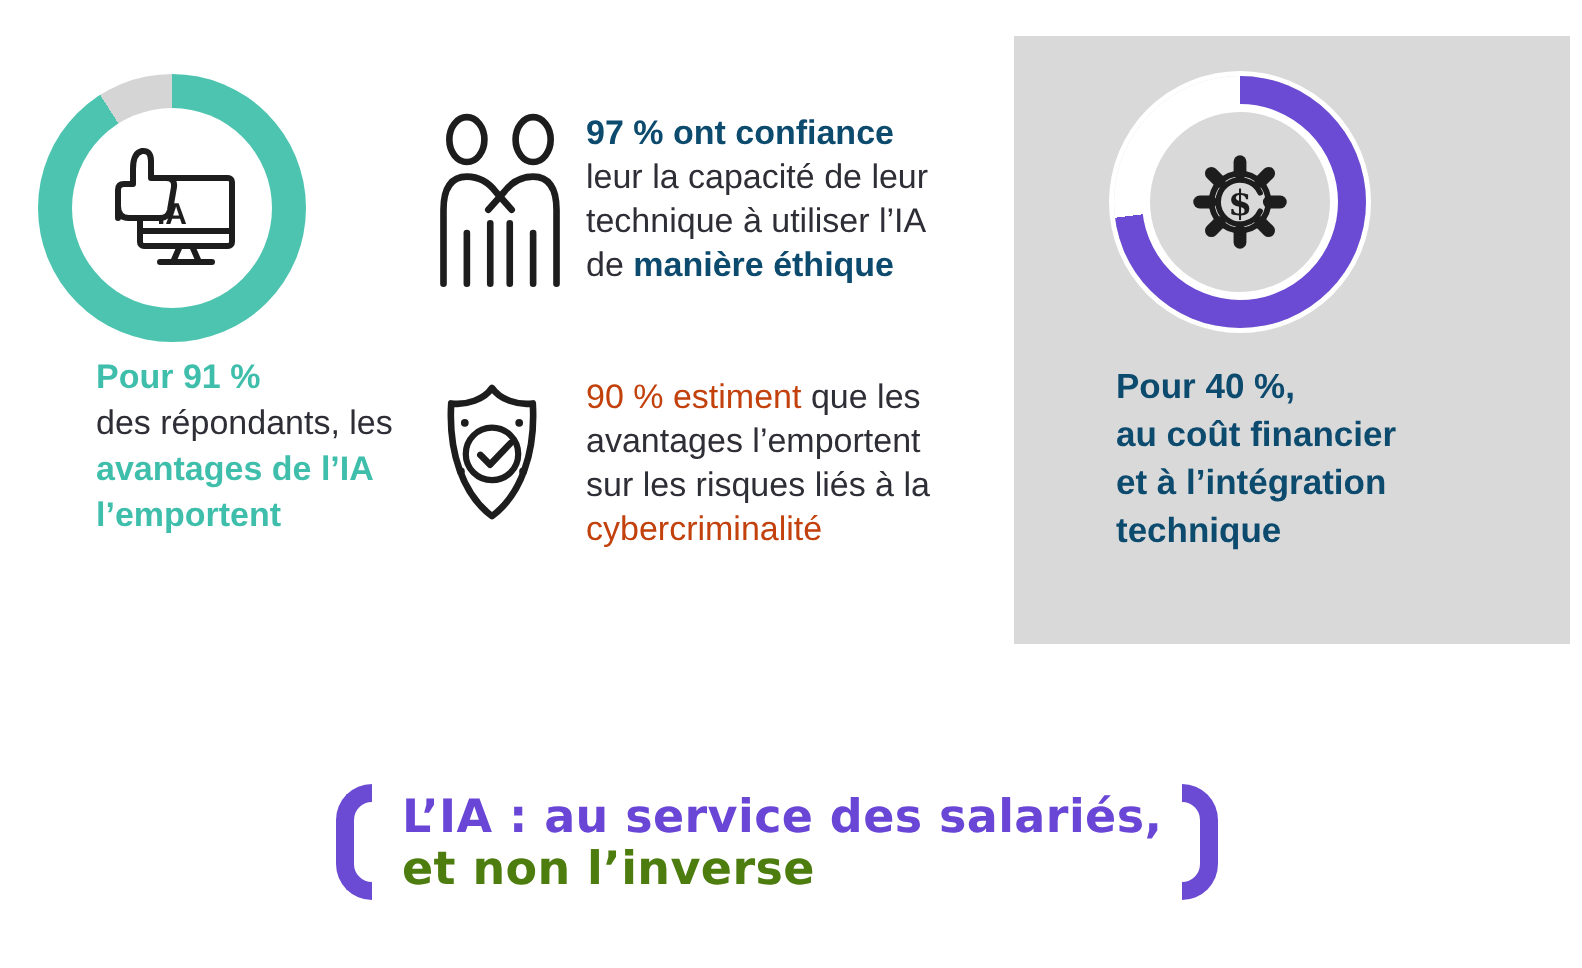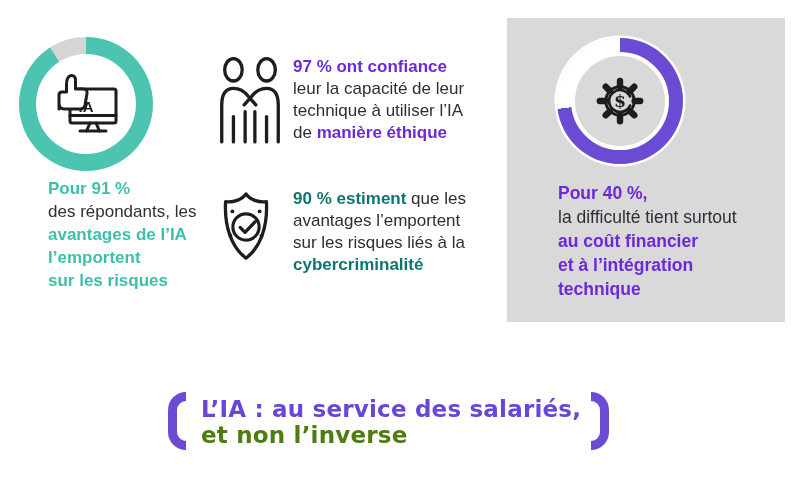--- a/index.html
+++ b/index.html
@@ -22,22 +22,22 @@
     left:50px; top:20px; width:126px; height:126px;
     box-shadow:0 0 0 2.5px #ffffff;
   }
   .donut-purple .hole {
     inset:14px; background:#d9d9d9; border:4px solid #ffffff;
   }
 
   
   .tblock { position:absolute; font-size:17px; line-height:23px; color:#2e2e36; }
   .teal   { color:#3fbfab; font-weight:bold; }
-  .purple { color:#6d28d9; font-weight:bold; }
-  .cyan   { color:#0f766e; font-weight:bold; }
+  .purple { color:#0c4a6e; font-weight:bold; }
+  .cyan   { color:#c2410c; font-weight:normal; }
   .dark   { color:#2e2e36; }
 
   .stat91-text { left:20px;  top:177px; width:190px;margin-left:28px; }
   .stat97-text { left:293px; top:56px;  width:200px; line-height:22px; }
   .stat90-text { left:293px; top:188px; width:205px; line-height:22px; }
 
   .graybox {
     position:absolute; left:507px; top:18px; width:278px; height:304px;
     background:#d9d9d9;
   }
@@ -90,21 +90,20 @@
         </svg>
       </span>
     </div>
   </div>
 
   <div class="tblock stat91-text">
     <div class="teal">Pour 91 %</div>
     <div class="dark">des répondants, les</div>
     <div class="teal">avantages de l’IA</div>
     <div class="teal">l’emportent</div>
-    <div class="teal">sur les risques</div>
   </div>
 
   <span class="icon i-people">
     <svg width="76" height="88" viewBox="0 0 78 90" fill="none" stroke="#1d1d1d" stroke-width="3.4" stroke-linecap="round" stroke-linejoin="round">
       <ellipse cx="22" cy="14" rx="9" ry="11.5"></ellipse>
       <ellipse cx="56" cy="14" rx="9" ry="11.5"></ellipse>
       <path d="M10 88 V50 Q10 33 22 33 q9 0 15 8 l8 9"></path>
       <path d="M22 88 V62"></path>
       <path d="M34 88 V57"></path>
       <path d="M68 88 V50 Q68 33 56 33 q-9 0 -15 8 l-8 9"></path>
@@ -160,21 +159,20 @@
             <circle cx="36" cy="36" r="15.5" stroke-width="3.2"></circle>
             <path d="M47 41 a12 12 0 1 1 0 -10" stroke-width="3"></path>
             <text x="36" y="43" font-size="19" font-weight="bold" font-family="DejaVu Serif, serif" text-anchor="middle" stroke="none" fill="#1d1d1d">$</text>
           </svg>
         </span>
       </div>
     </div>
 
     <div class="tblock stat73-text">
       <div class="purple">Pour 40 %,</div>
-      <div class="dark">la difficulté tient surtout</div>
       <div class="purple">au coût financier</div>
       <div class="purple">et à l’intégration</div>
       <div class="purple">technique</div>
     </div>
   </div>
 
   <div class="bracket bracket-left"></div>
   <div class="banner-text">
     <div class="banner-line1">L’IA : au service des salariés,</div>
     <div class="banner-line2">et non l’inverse</div>

